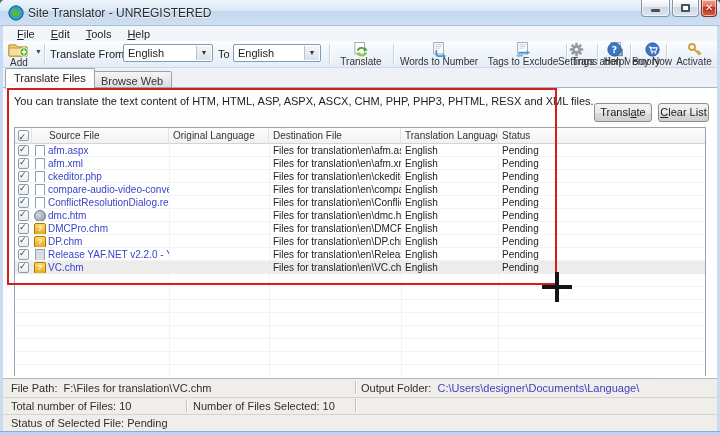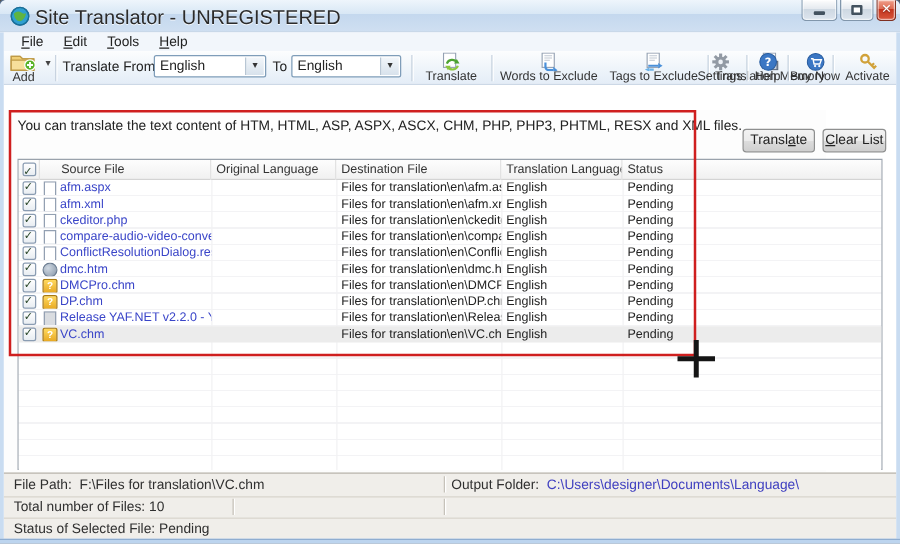--- a/index.html
+++ b/index.html
@@ -2,21 +2,21 @@
 <html><head>
 <meta charset="utf-8">
 <style>
   html,body{margin:0;padding:0;background:#555;font-family:"Liberation Sans","DejaVu Sans",sans-serif;}
   *{box-sizing:border-box;}
   .win{position:relative;width:720px;height:435px;background:#fff;overflow:hidden;border-radius:5px 5px 0 0;box-shadow:0 0 0 1px #5a7494;}
   
   .titlebar{position:absolute;left:0;top:0;width:720px;height:26px;border-radius:5px 5px 0 0;
     background:linear-gradient(#eef5fc,#d8e7f5 45%,#c4d8ee 46%,#cfdff1);border-bottom:1px solid #a9c0da;}
   .appicon{position:absolute;left:8px;top:5px;width:16px;height:16px;}
-  .title-text{position:absolute;left:28px;top:6px;font-size:16px;color:#2b2b2b;text-shadow:0 1px 0 rgba(255,255,255,.8);}
+  .title-text{position:absolute;left:28px;top:6px;font-size:12px;color:#2b2b2b;text-shadow:0 1px 0 rgba(255,255,255,.8);}
   .winbtn{position:absolute;top:0;height:17px;border:1px solid #8196ab;border-top:none;border-radius:0 0 4px 4px;
     background:linear-gradient(#fdfdfd,#e4e9ef 45%,#ced8e2 46%,#dde5ee);box-shadow:inset 0 0 0 1px rgba(255,255,255,.6);}
   .btn-min{left:641px;width:29px;} .btn-max{left:672px;width:27px;}
   .btn-close{left:701px;width:16px;background:linear-gradient(#f0a08c,#de6951 45%,#c3331c 46%,#d8573d);border-color:#7e3022;}
   .glyph-min{position:absolute;left:9px;top:9px;width:9px;height:3px;background:#43525f;border-radius:1px;}
   .glyph-max{position:absolute;left:8px;top:4px;width:9px;height:8px;border:2px solid #43525f;border-radius:1px;background:#fff;}
   .glyph-close{position:absolute;left:3px;top:2px;color:#fff;font-size:10px;font-weight:bold;text-shadow:0 1px 1px rgba(0,0,0,.4);}
   
   .edge-l,.edge-r{position:absolute;top:26px;width:3px;height:405px;background:#c9dcf1;z-index:5;}
   .edge-l{left:0;} .edge-r{left:717px;}
@@ -158,21 +158,21 @@
     </div>
     <div class="tsep" style="left:390px"></div>
 
     <div class="tbtn" style="left:394px;width:84px">
       <svg width="16" height="15" viewBox="0 0 18 17">
         <rect x="3" y="0.5" width="11" height="13" fill="#fff" stroke="#93a0b2"></rect>
         <path d="M5 3 h7 M5 5 h7 M5 7 h5" stroke="#c0c8d2" stroke-width="1"></path>
         <path d="M6 9 v4 a3 3 0 0 0 3 3 h4" fill="none" stroke="#4a90d9" stroke-width="2"></path>
         <polygon points="13,13 17,16 13,19" fill="#4a90d9"></polygon>
       </svg>
-      <span class="tlabel">Words to Exclude</span>
+      <span class="tlabel">Words to Number</span>
     </div>
     <div class="tbtn" style="left:480px;width:80px">
       <svg width="16" height="15" viewBox="0 0 18 17">
         <rect x="3" y="0.5" width="11" height="13" fill="#fff" stroke="#93a0b2"></rect>
         <path d="M5 3 h7 M5 5 h7 M5 7 h5" stroke="#c0c8d2" stroke-width="1"></path>
         <path d="M4 12 h9" stroke="#4a90d9" stroke-width="2"></path>
         <polygon points="13,9.5 17,12 13,14.5" fill="#4a90d9"></polygon>
         <path d="M9 15.5 h-4" stroke="#6db3e8" stroke-width="2"></path>
         <polygon points="5,13.5 1,15.5 5,17.5" fill="#6db3e8"></polygon>
       </svg>
@@ -238,20 +238,24 @@
     </div>
     <div class="tbtn" style="left:670px;width:42px">
       <svg width="15" height="15" viewBox="0 0 18 18">
         <circle cx="6" cy="6" r="3.6" fill="none" stroke="#d1a23a" stroke-width="2.2"></circle>
         <path d="M8.7 8.7 L15.5 15.5 M12.5 12.5 l2.2 -2.2 M14.7 14.7 l2 -2" stroke="#d1a23a" stroke-width="2.2" fill="none"></path>
       </svg>
       <span class="tlabel">Activate</span>
     </div>
   </div>
 
+  <div class="tabstrip">
+    <div class="tab tab-active">Translate Files</div>
+    <div class="tab tab-inactive">Browse Web</div>
+  </div>
 
   <div class="content">
     <div class="info-text">You can translate the text content of HTM, HTML, ASP, ASPX, ASCX, CHM, PHP, PHP3, PHTML, RESX and XML files.</div>
 
     <div class="pbtn btn-translate"><span>Transl</span><span class="mn">a</span><span>te</span></div>
     <div class="pbtn btn-clear"><span></span><span class="mn">C</span><span>lear List</span></div>
 
     <div class="ftable">
       <div class="thead">
         <div class="hc c0">
@@ -404,20 +408,21 @@
   </div>
 
   <div class="sbar sb1">
     <span class="txt" style="left:8px"><span>File Path:</span>&nbsp; <span>F:\Files for translation\VC.chm</span></span>
     <div class="ssep" style="left:352px"></div>
     <span class="txt" style="left:358px"><span>Output Folder:</span>&nbsp; <span class="bluepath">C:\Users\designer\Documents\Language\</span></span>
   </div>
   <div class="sbar sb2">
     <span class="txt" style="left:8px">Total number of Files: 10</span>
     <div class="ssep" style="left:183px;top:1px"></div>
+    <span class="txt" style="left:190px">Number of Files Selected: 10</span>
     <div class="ssep" style="left:352px;top:1px"></div>
   </div>
   <div class="sbar sb3">
     <span class="txt" style="left:8px">Status of Selected File: Pending</span>
   </div>
 
   <div class="ann-rect"></div>
   <div class="xhair xh-h"></div>
   <div class="xhair xh-v"></div>
 

